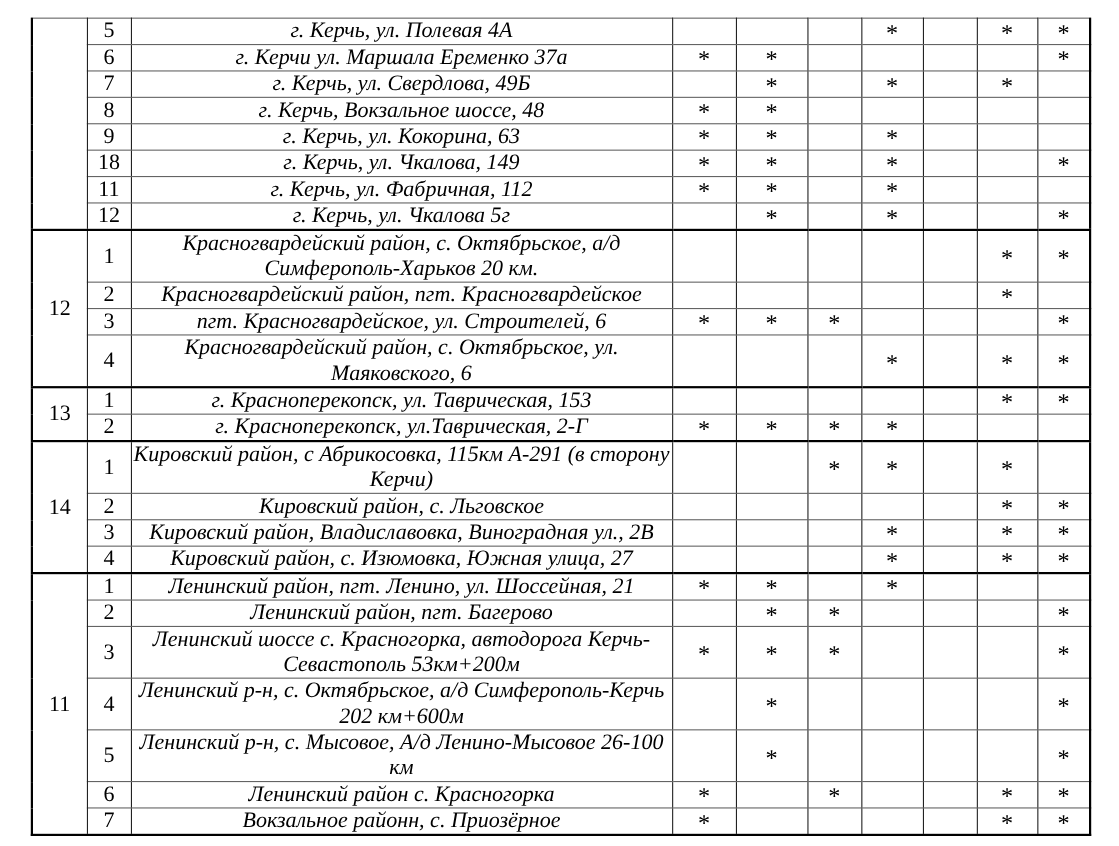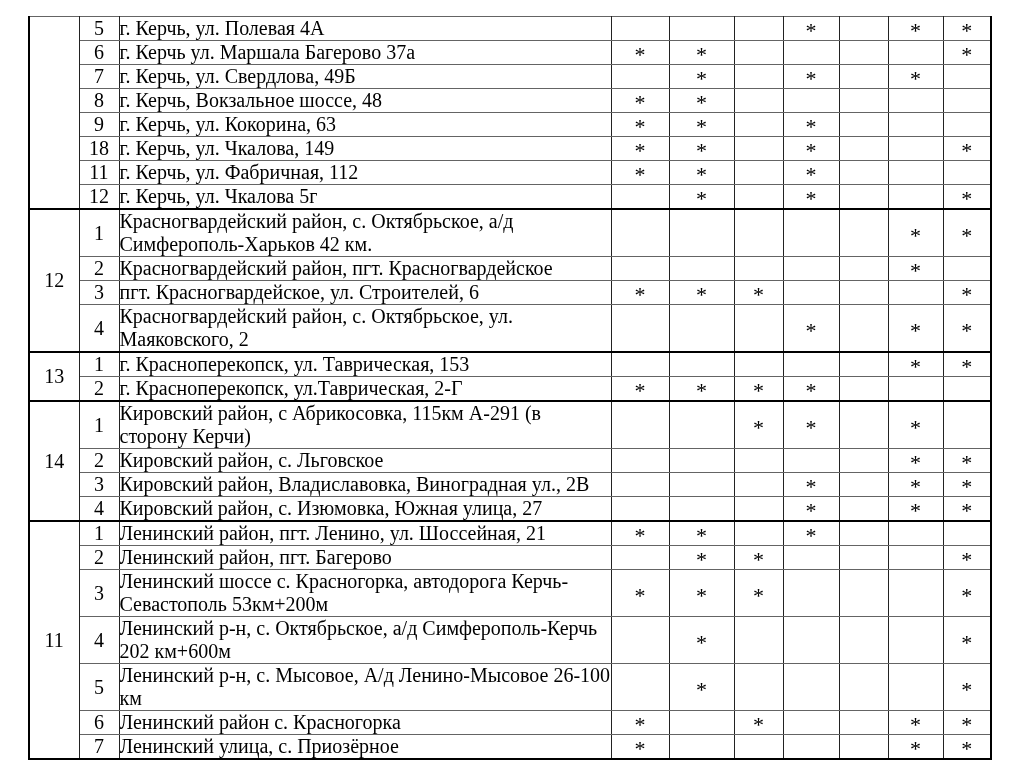--- a/index.html
+++ b/index.html
@@ -31,21 +31,21 @@
     vertical-align: middle;
     font-size: 20px;
     line-height: 23px;
     overflow: hidden;
   }
   table.doc tr { height: 23px; }
   table.doc tr.tall { height: 46px; }
   table.doc tr.group-sep td { border-top: 2px solid #000000; }
   td.group-cell { text-align: center; }
   td.num-cell { text-align: center; }
-  td.addr-cell { text-align: left; padding: 0 4px 0 7px; }
+  td.addr-cell { text-align: center; padding: 0 4px 0 7px; font-style: italic; }
   td.mark-cell { text-align: center; }
   td.thick-left { border-left: 2px solid #000000; }
   span.mark {
     display: inline-block;
     font-size: 22px;
     line-height: 0;
     position: relative;
     top: 3px;
   }
 </style>
@@ -74,21 +74,21 @@
           <td class="mark-cell"></td>
           <td class="mark-cell"></td>
           <td class="mark-cell"></td>
           <td class="mark-cell"><span class="mark">*</span></td>
           <td class="mark-cell thick-left"></td>
           <td class="mark-cell"><span class="mark">*</span></td>
           <td class="mark-cell"><span class="mark">*</span></td>
         </tr>
         <tr>
           <td class="num-cell">6</td>
-          <td class="addr-cell">г. Керчь ул. Маршала Багерово 37а</td>
+          <td class="addr-cell">г. Керчи ул. Маршала Еременко 37а</td>
           <td class="mark-cell"><span class="mark">*</span></td>
           <td class="mark-cell"><span class="mark">*</span></td>
           <td class="mark-cell"></td>
           <td class="mark-cell"></td>
           <td class="mark-cell thick-left"></td>
           <td class="mark-cell"></td>
           <td class="mark-cell"><span class="mark">*</span></td>
         </tr>
         <tr>
           <td class="num-cell">7</td>
@@ -152,21 +152,21 @@
           <td class="mark-cell"><span class="mark">*</span></td>
           <td class="mark-cell"></td>
           <td class="mark-cell"><span class="mark">*</span></td>
           <td class="mark-cell thick-left"></td>
           <td class="mark-cell"></td>
           <td class="mark-cell"><span class="mark">*</span></td>
         </tr>
         <tr class="tall group-sep">
           <td class="group-cell" rowspan="4">12</td>
           <td class="num-cell">1</td>
-          <td class="addr-cell">Красногвардейский район, с. Октябрьское, а/д Симферополь-Харьков 42 км.</td>
+          <td class="addr-cell">Красногвардейский район, с. Октябрьское, а/д Симферополь-Харьков 20 км.</td>
           <td class="mark-cell"></td>
           <td class="mark-cell"></td>
           <td class="mark-cell"></td>
           <td class="mark-cell"></td>
           <td class="mark-cell thick-left"></td>
           <td class="mark-cell"><span class="mark">*</span></td>
           <td class="mark-cell"><span class="mark">*</span></td>
         </tr>
         <tr>
           <td class="num-cell">2</td>
@@ -185,21 +185,21 @@
           <td class="mark-cell"><span class="mark">*</span></td>
           <td class="mark-cell"><span class="mark">*</span></td>
           <td class="mark-cell"><span class="mark">*</span></td>
           <td class="mark-cell"></td>
           <td class="mark-cell thick-left"></td>
           <td class="mark-cell"></td>
           <td class="mark-cell"><span class="mark">*</span></td>
         </tr>
         <tr class="tall">
           <td class="num-cell">4</td>
-          <td class="addr-cell">Красногвардейский район, с. Октябрьское, ул. Маяковского, 2</td>
+          <td class="addr-cell">Красногвардейский район, с. Октябрьское, ул. Маяковского, 6</td>
           <td class="mark-cell"></td>
           <td class="mark-cell"></td>
           <td class="mark-cell"></td>
           <td class="mark-cell"><span class="mark">*</span></td>
           <td class="mark-cell thick-left"></td>
           <td class="mark-cell"><span class="mark">*</span></td>
           <td class="mark-cell"><span class="mark">*</span></td>
         </tr>
         <tr class="group-sep">
           <td class="group-cell" rowspan="2">13</td>
@@ -331,21 +331,21 @@
           <td class="mark-cell"><span class="mark">*</span></td>
           <td class="mark-cell"></td>
           <td class="mark-cell"><span class="mark">*</span></td>
           <td class="mark-cell"></td>
           <td class="mark-cell thick-left"></td>
           <td class="mark-cell"><span class="mark">*</span></td>
           <td class="mark-cell"><span class="mark">*</span></td>
         </tr>
         <tr>
           <td class="num-cell">7</td>
-          <td class="addr-cell">Ленинский улица, с. Приозёрное</td>
+          <td class="addr-cell">Вокзальное районн, с. Приозёрное</td>
           <td class="mark-cell"><span class="mark">*</span></td>
           <td class="mark-cell"></td>
           <td class="mark-cell"></td>
           <td class="mark-cell"></td>
           <td class="mark-cell thick-left"></td>
           <td class="mark-cell"><span class="mark">*</span></td>
           <td class="mark-cell"><span class="mark">*</span></td>
         </tr>
       </tbody>
   </table>

